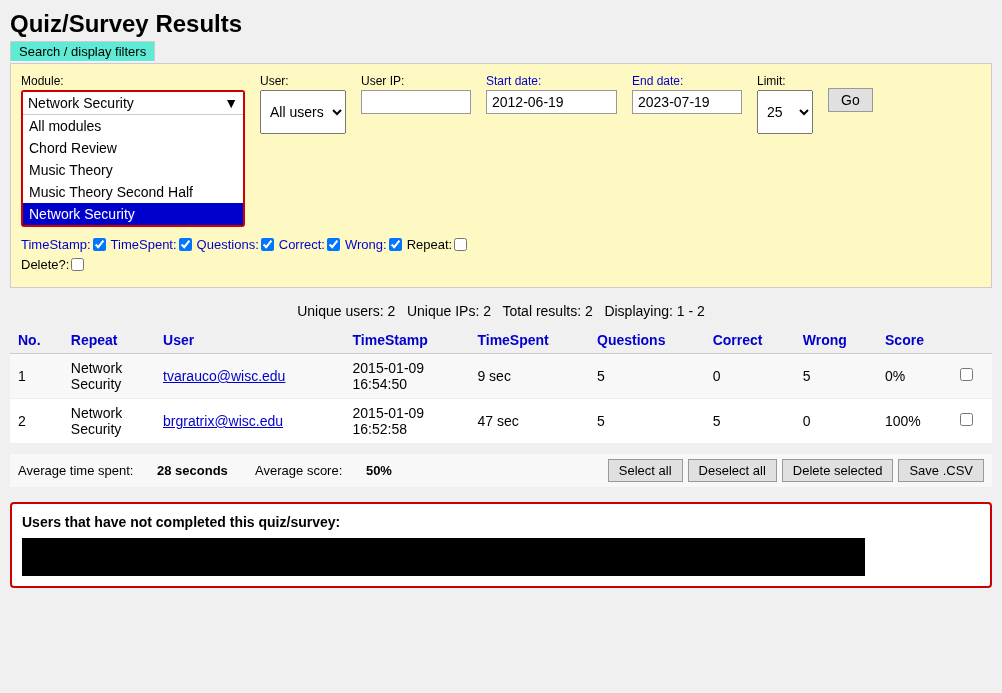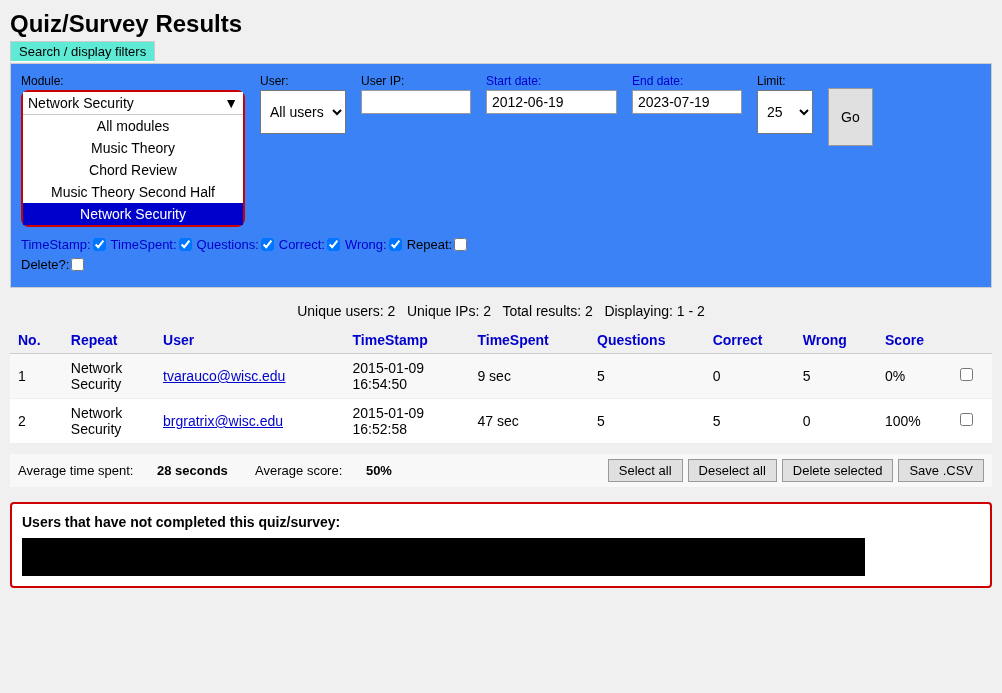--- a/index.html
+++ b/index.html
@@ -1,33 +1,33 @@
 <!DOCTYPE html>
 <html><head>
   <meta charset="utf-8">
   <style>
     * { box-sizing: border-box; margin: 0; padding: 0; }
     body { font-family: Arial, sans-serif; font-size: 14px; background: #f0f0f0; padding: 10px; }
     
     .page-title { font-size: 24px; font-weight: bold; margin-bottom: 10px; color: #000; }
     
-    .filters-section { background: #3b82f6; border: 1px solid #ccc; padding: 10px; margin-bottom: 15px; position: relative; }
+    .filters-section { background: #fef9c3; border: 1px solid #ccc; padding: 10px; margin-bottom: 15px; position: relative; }
     .filters-tab { position: absolute; top: -22px; left: 0; background: #5eead4; border: 1px solid #ccc; border-bottom: 1px solid #fff; padding: 2px 8px; font-size: 13px; }
     
     .filters-row1 { display: flex; align-items: flex-start; gap: 15px; margin-bottom: 10px; flex-wrap: wrap; }
     .filter-group { display: flex; flex-direction: column; }
     .filter-label { font-size: 12px; color: #0000cc; margin-bottom: 2px; }
     .filter-label-black { font-size: 12px; color: #000; margin-bottom: 2px; }
     .module-dropdown-item { padding: 3px 6px; cursor: pointer; }
     .module-dropdown-item.selected { background: #0000cc; color: #fff; }
     
     select { padding: 12px 5px; font-size: 14px; }
     input[type="text"] { padding: 3px 5px; font-size: 14px; border: 1px solid #999; }
     
-    .go-btn { padding: 20px 12px; font-size: 14px; cursor: pointer; background: #e0e0e0; border: 1px solid #999; }
+    .go-btn { padding: 3px 12px; font-size: 14px; cursor: pointer; background: #e0e0e0; border: 1px solid #999; }
     
     .checkboxes-row { display: flex; align-items: center; gap: 5px; flex-wrap: wrap; margin-bottom: 5px; }
     .checkbox-label { display: flex; align-items: center; gap: 2px; font-size: 13px; }
     .checkbox-blue { color: #0000cc; }
     
     .stats-row { text-align: center; margin-bottom: 8px; font-size: 14px; color: #000; }
     
     .results-table { width: 100%; border-collapse: collapse; margin-bottom: 10px; }
     .results-table th { 
       text-align: left; 
@@ -48,21 +48,21 @@
     .link-blue { color: #0000cc; text-decoration: underline; cursor: pointer; }
     
     .bottom-row { display: flex; align-items: center; padding: 5px 8px; font-size: 13px; gap: 10px; background: #f8f8f8; }
     .bottom-row-btns { display: flex; gap: 5px; margin-left: auto; }
     .bottom-btn { padding: 3px 10px; font-size: 13px; background: #e0e0e0; border: 1px solid #999; cursor: pointer; }
     
     .not-completed-section { border: 2px solid #cc0000; border-radius: 4px; padding: 10px; margin-top: 10px; background: #fff; }
     .not-completed-title { font-weight: bold; margin-bottom: 8px; font-size: 14px; }
     .black-bar { background: #000; height: 38px; width: 88%; }
     
-    .module-outer { border: 2px solid #cc0000; border-radius: 8px; text-align: center; }
+    .module-outer { border: 2px solid #cc0000; border-radius: 3px; }
   </style>
 </head>
 <body>
 
 <h1 class="page-title">Quiz/Survey Results</h1>
 
 <div style="position:relative; margin-top:25px;">
   <div class="filters-tab">Search / display filters</div>
   <div class="filters-section">
 
@@ -70,22 +70,22 @@
 
       <div class="filter-group">
         <span class="filter-label-black">Module:</span>
         <div class="module-outer">
           <div style="background:#fff; padding:3px 5px; width:220px; display:flex; justify-content:space-between; align-items:center; cursor:pointer;">
             <span>Network Security</span>
             <span>▼</span>
           </div>
           <div style="background:#fff; border-top:1px solid #ccc;">
             <div class="module-dropdown-item">All modules</div>
+            <div class="module-dropdown-item">Chord Review</div>
             <div class="module-dropdown-item">Music Theory</div>
-            <div class="module-dropdown-item">Chord Review</div>
             <div class="module-dropdown-item">Music Theory Second Half</div>
             <div class="module-dropdown-item selected">Network Security</div>
           </div>
         </div>
       </div>
 
       <div class="filter-group">
         <span class="filter-label-black">User:</span>
         <select>
           <option>All users</option>

